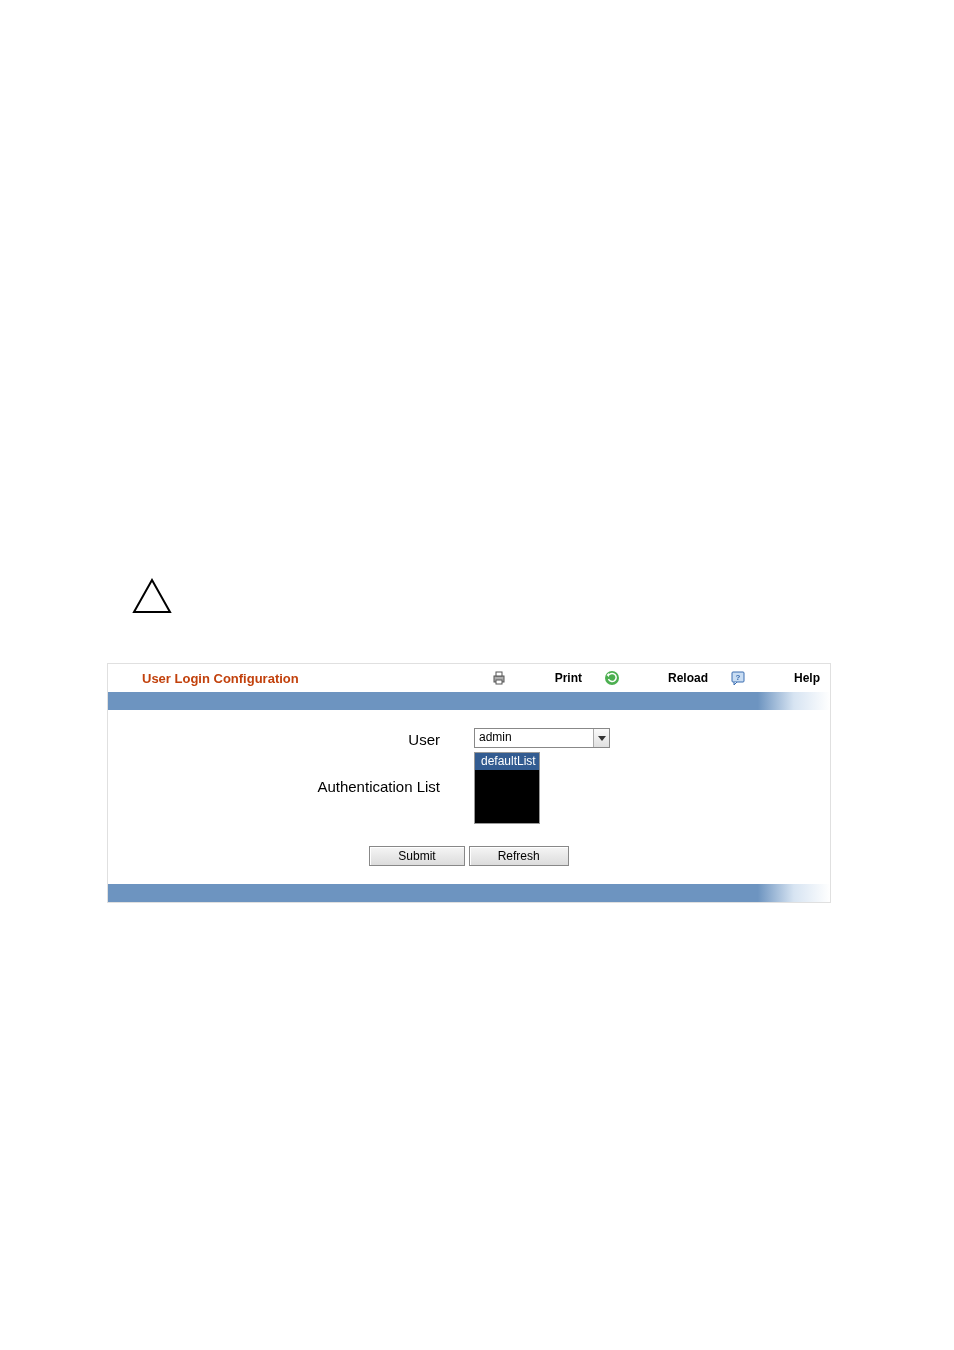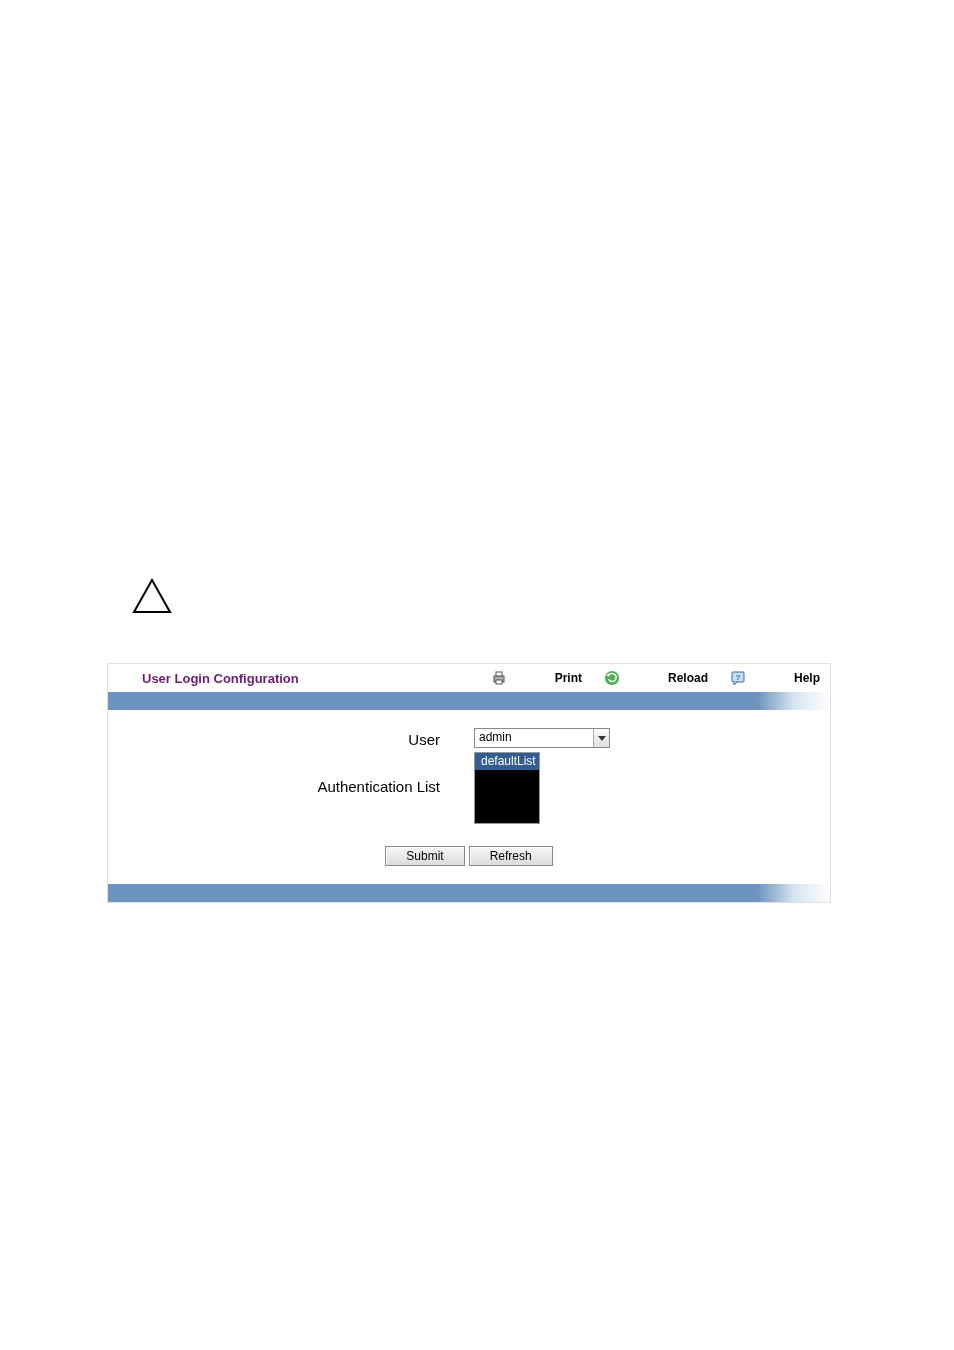--- a/index.html
+++ b/index.html
@@ -26,21 +26,21 @@
       width: 724px;
       border: 1px solid #e0e0e0;
     }
     .panel-header {
       display: flex;
       align-items: center;
       background: #fff;
       padding: 6px 10px 6px 34px;
     }
     .panel-title {
-      color: #701a75;
+      color: #c2410c;
       font-weight: bold;
       font-size: 13px;
       flex-grow: 1;
     }
     .hdr-link {
       display: flex;
       align-items: center;
       margin-left: 22px;
       font-size: 12px;
       font-weight: bold;
@@ -116,21 +116,21 @@
       display: flex;
       justify-content: center;
       margin-top: 22px;
       gap: 4px;
     }
     .btn {
       border: 1px solid #888;
       background: linear-gradient(#f5f5f5,#dcdcdc);
       box-shadow: inset 1px 1px 0 #fff;
       font-size: 12px;
-      padding: 2px 20px;
+      padding: 2px 28px;
       cursor: pointer;
     }
   </style>
 </head>
 <body>
 
 <div class="caution-triangle">
   <svg width="40" height="36" viewBox="0 0 40 36">
     <polygon points="20,2 38,34 2,34" fill="none" stroke="#000" stroke-width="2"></polygon>
   </svg>

